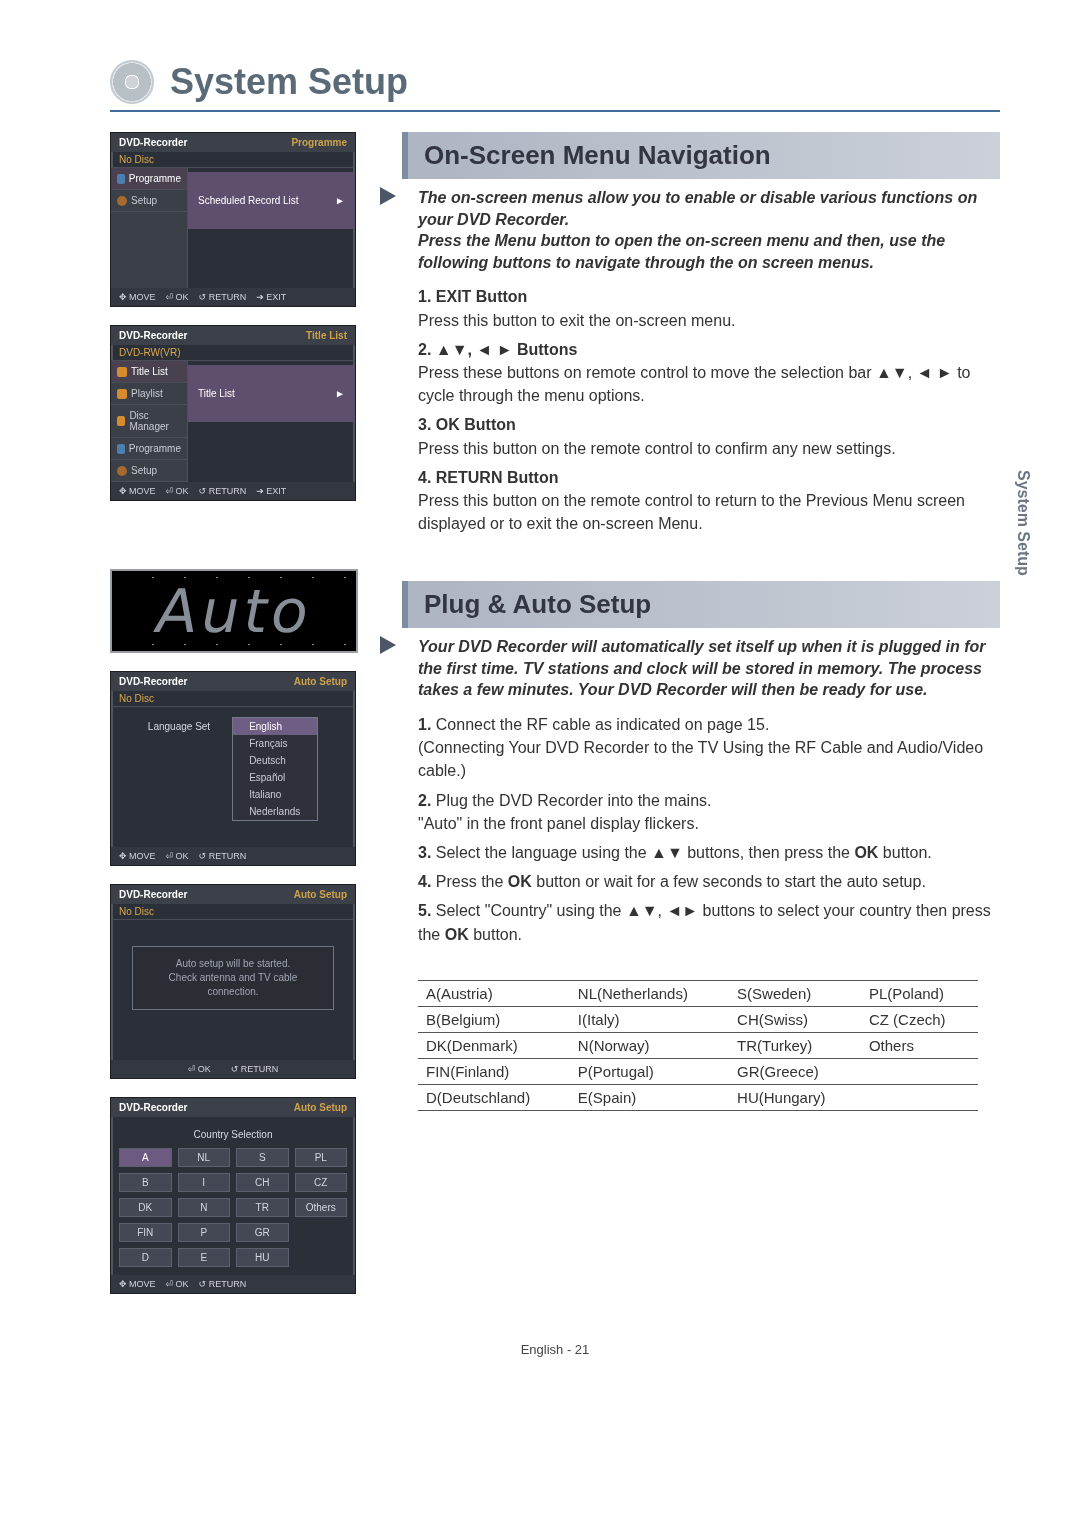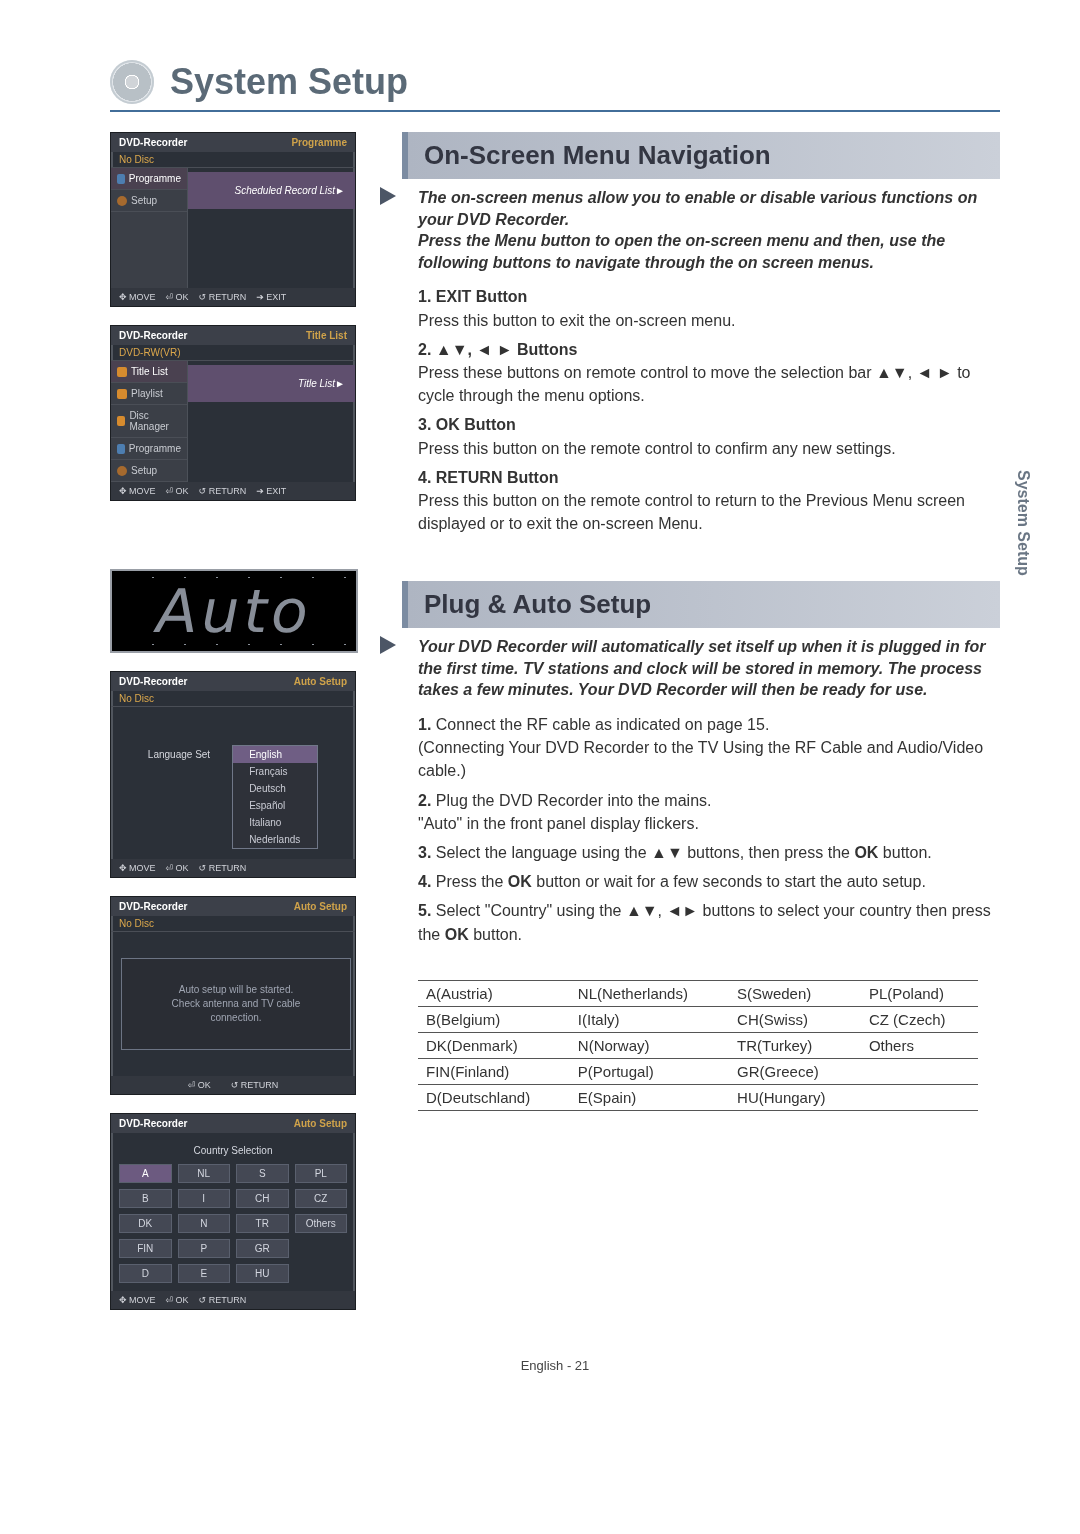--- a/index.html
+++ b/index.html
@@ -90,47 +90,46 @@
   .side-item.sel { background:#4a4150; color:#fff;}
   .side-item .sq { width:10px; height:10px; background:#5a616c; border-radius:2px; display:inline-block;}
   .side-item.orange .sq { background:#d68b2e;}
   .side-item.blue .sq { background:#4d7eb0;}
   .side-item.wheel .sq { background:#a66a2e; border-radius:50%;}
   .osd-main {
     flex:1;
     padding: 4px 0;
   }
   .osd-row {
-    padding: 13px 10px;
-    display:flex; justify-content:flex-end; align-items:center;
+    padding: 23px 10px;
+    display:flex; justify-content:space-between; align-items:center;
     color:#cfcfd8;
-    font-style:italic;
   }
   .osd-row.sel { background:#5f4f6e; color:#fff; }
   .osd-footer {
     display:flex;
     gap: 10px;
     padding: 4px 8px;
     background: #33373f;
     font-size: 9px;
     color:#d1d3d9;
   }
   .osd-footer span { display:flex; align-items:center; gap:3px;}
 
   .osd-body.full { display:block; padding:10px;}
-  .lang-wrap { display:flex; gap:22px; justify-content:center; align-items:flex-start;margin-top:28px;}
+  .lang-wrap { display:flex; gap:22px; justify-content:center; align-items:flex-start;}
   .lang-label { color:#d5d7de; padding-top:4px;}
   .lang-list { border:1px solid #707788; background:#2e3139; width:84px;}
   .lang-list div { padding:3px 16px; color:#c9cbd4;}
   .lang-list div.sel { background:#6f5e84; color:#fff;}
 
   .msg-box {
     border:1px solid #6c7484;
     background:#2a2d34;
-    padding:24px;
+    padding:10px;
     width:180px;
     margin: 16px auto;
     text-align:center;
     color:#9fa5b2;
     line-height:1.4;
   }
 
   .country-grid {
     padding: 8px;
   }

